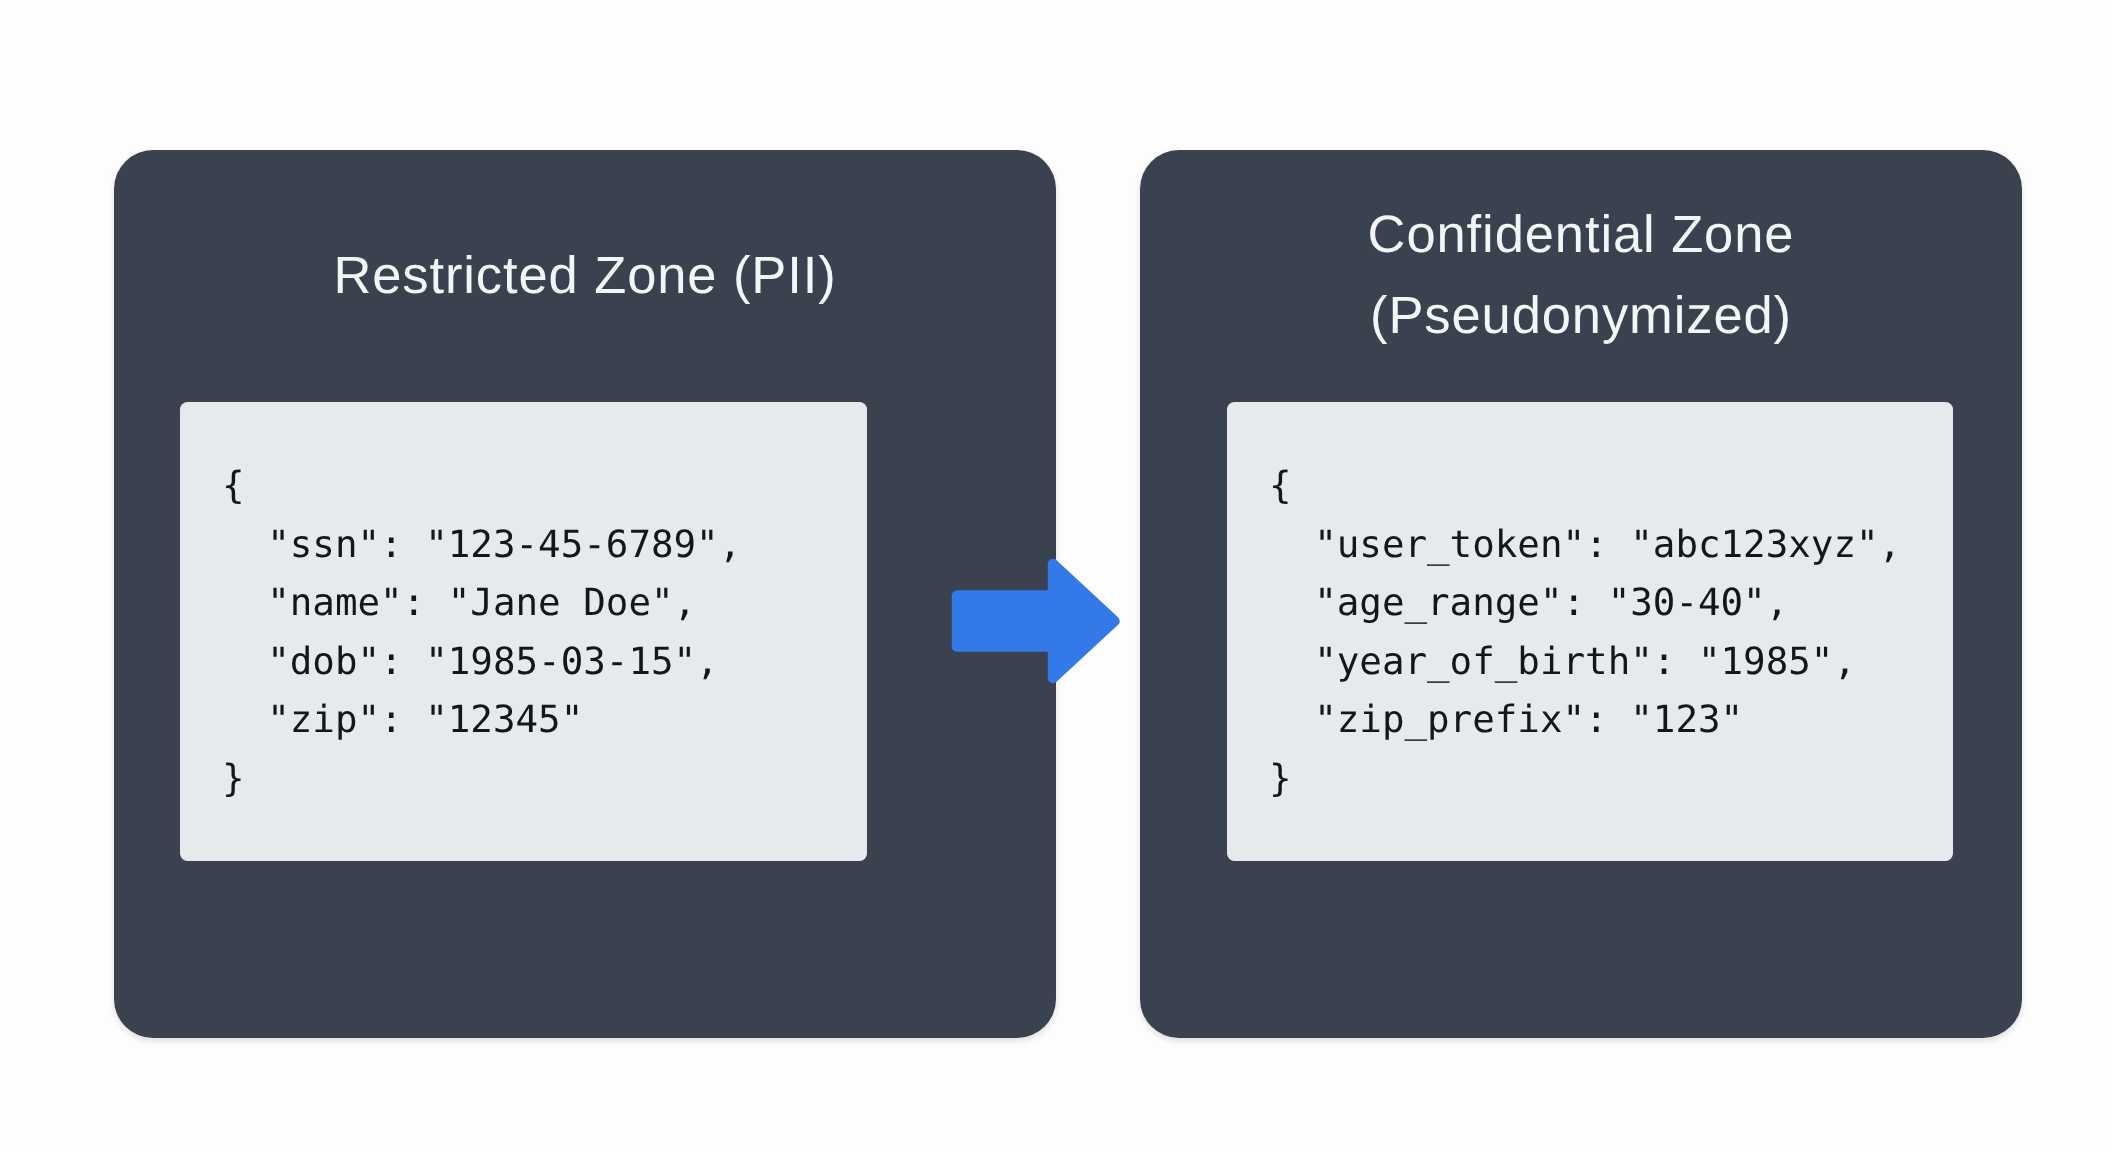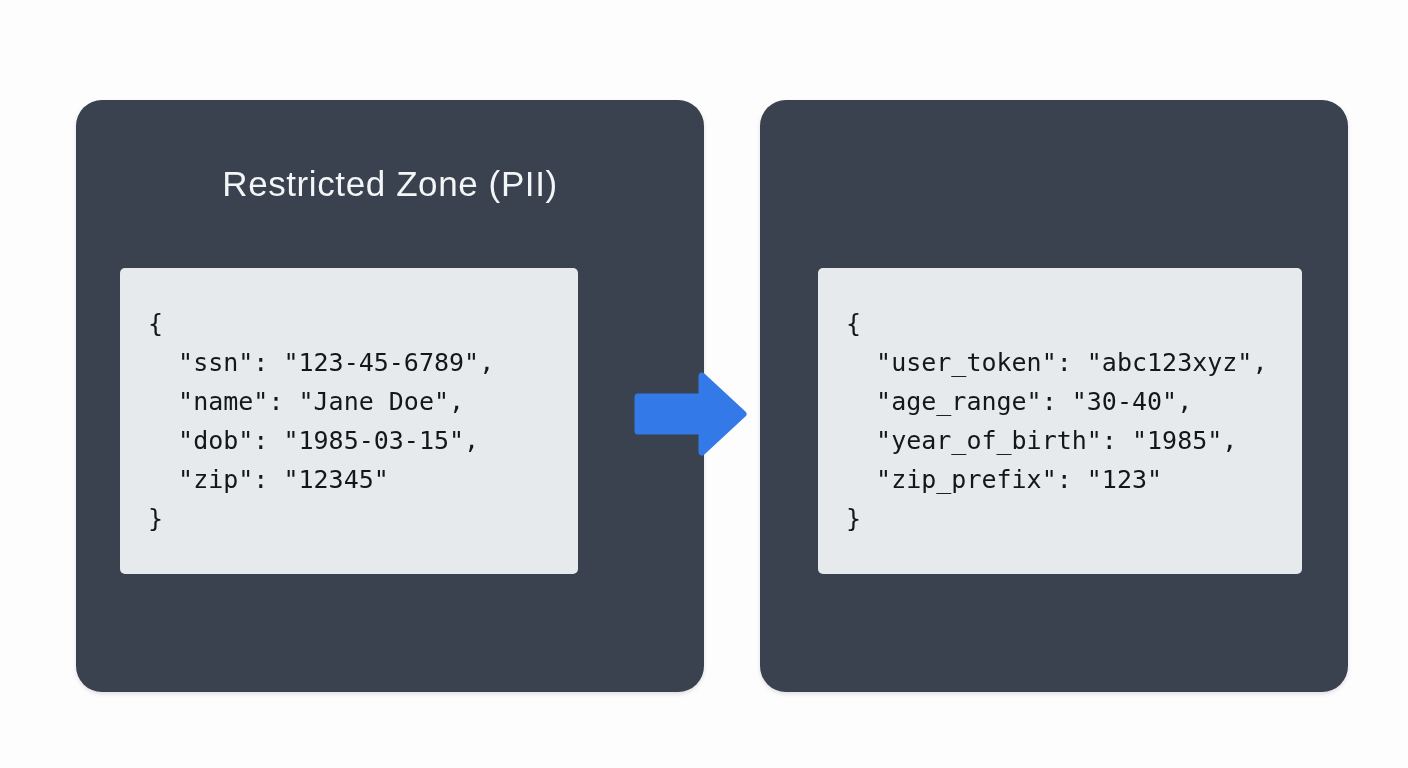--- a/index.html
+++ b/index.html
@@ -79,20 +79,21 @@
   </div>
 </div>
 
 <div class="arrow-wrap">
   <svg width="114" height="92" viewBox="0 0 114 92" aria-hidden="true">
     <polygon points="4,29 68,29 68,8 109,46 68,84 68,63 4,63" fill="#3379e8" stroke="#3379e8" stroke-width="7" stroke-linejoin="round"></polygon>
   </svg>
 </div>
 
 <div class="panel panel-right">
+  <div class="panel-title">Confidential Zone (Pseudonymized)</div>
   <div class="code-card">
     <pre>{
   "user_token": "abc123xyz",
   "age_range": "30-40",
   "year_of_birth": "1985",
   "zip_prefix": "123"
 }</pre>
   </div>
 </div>
 

